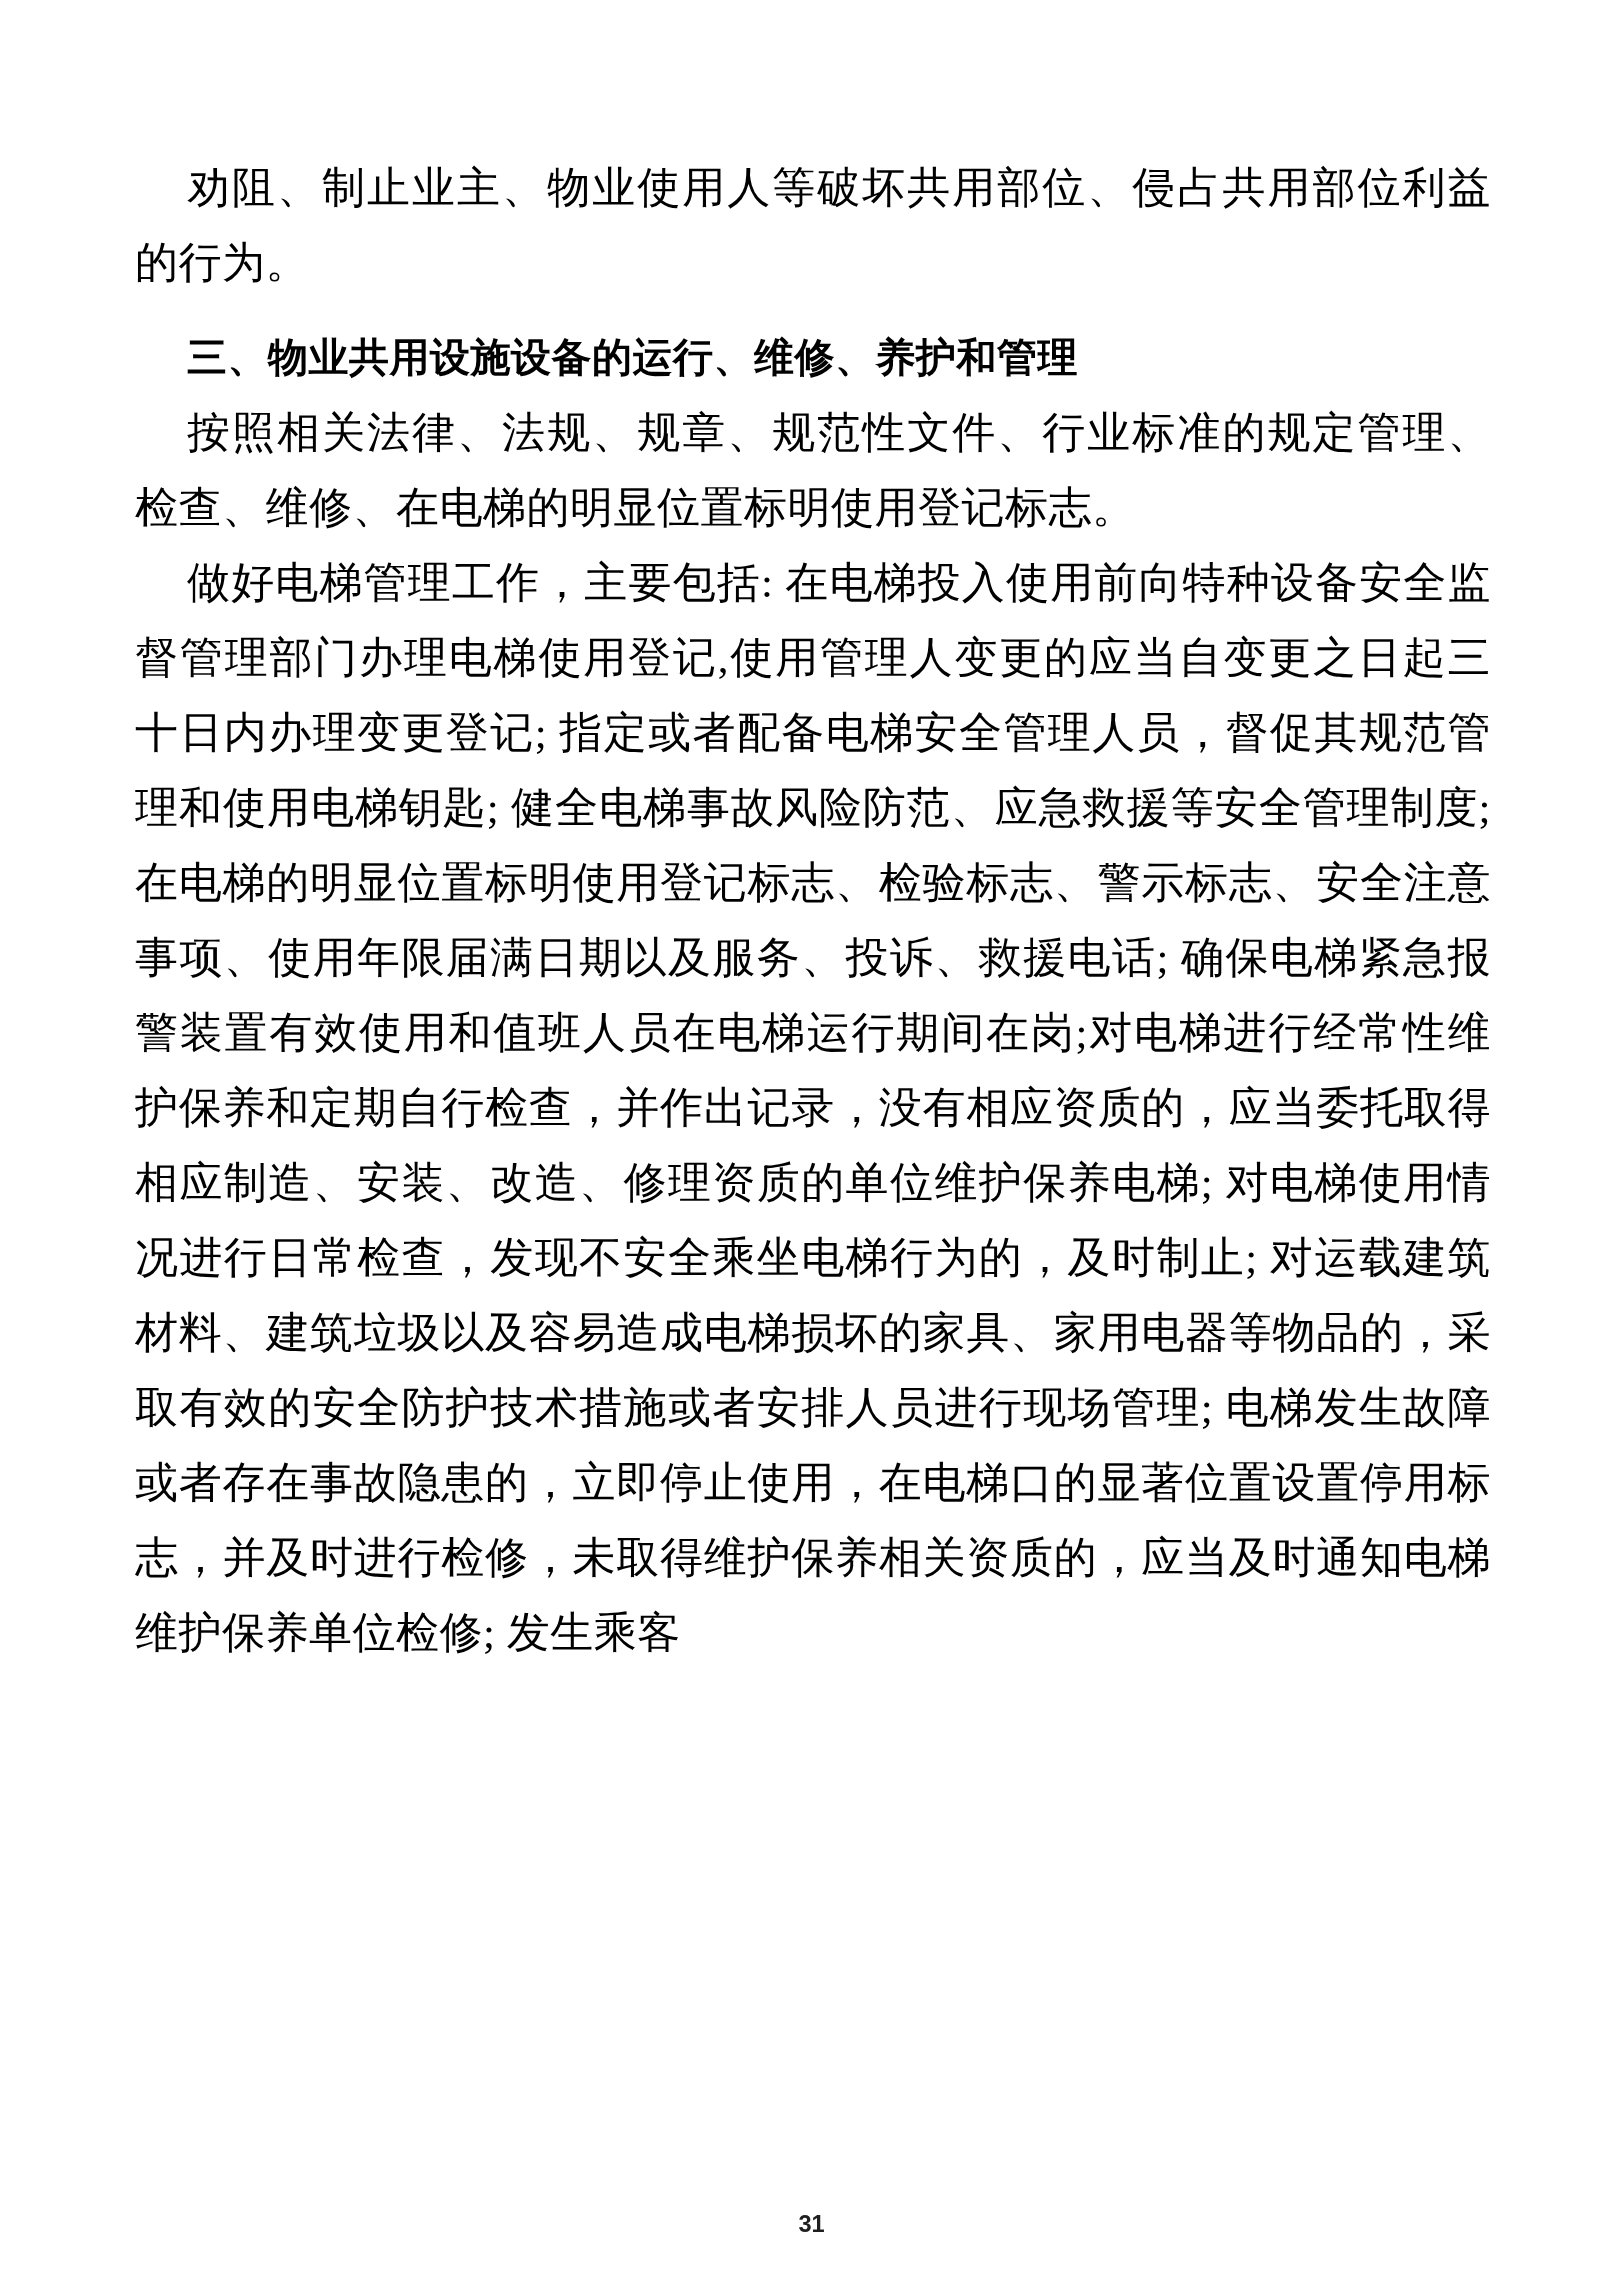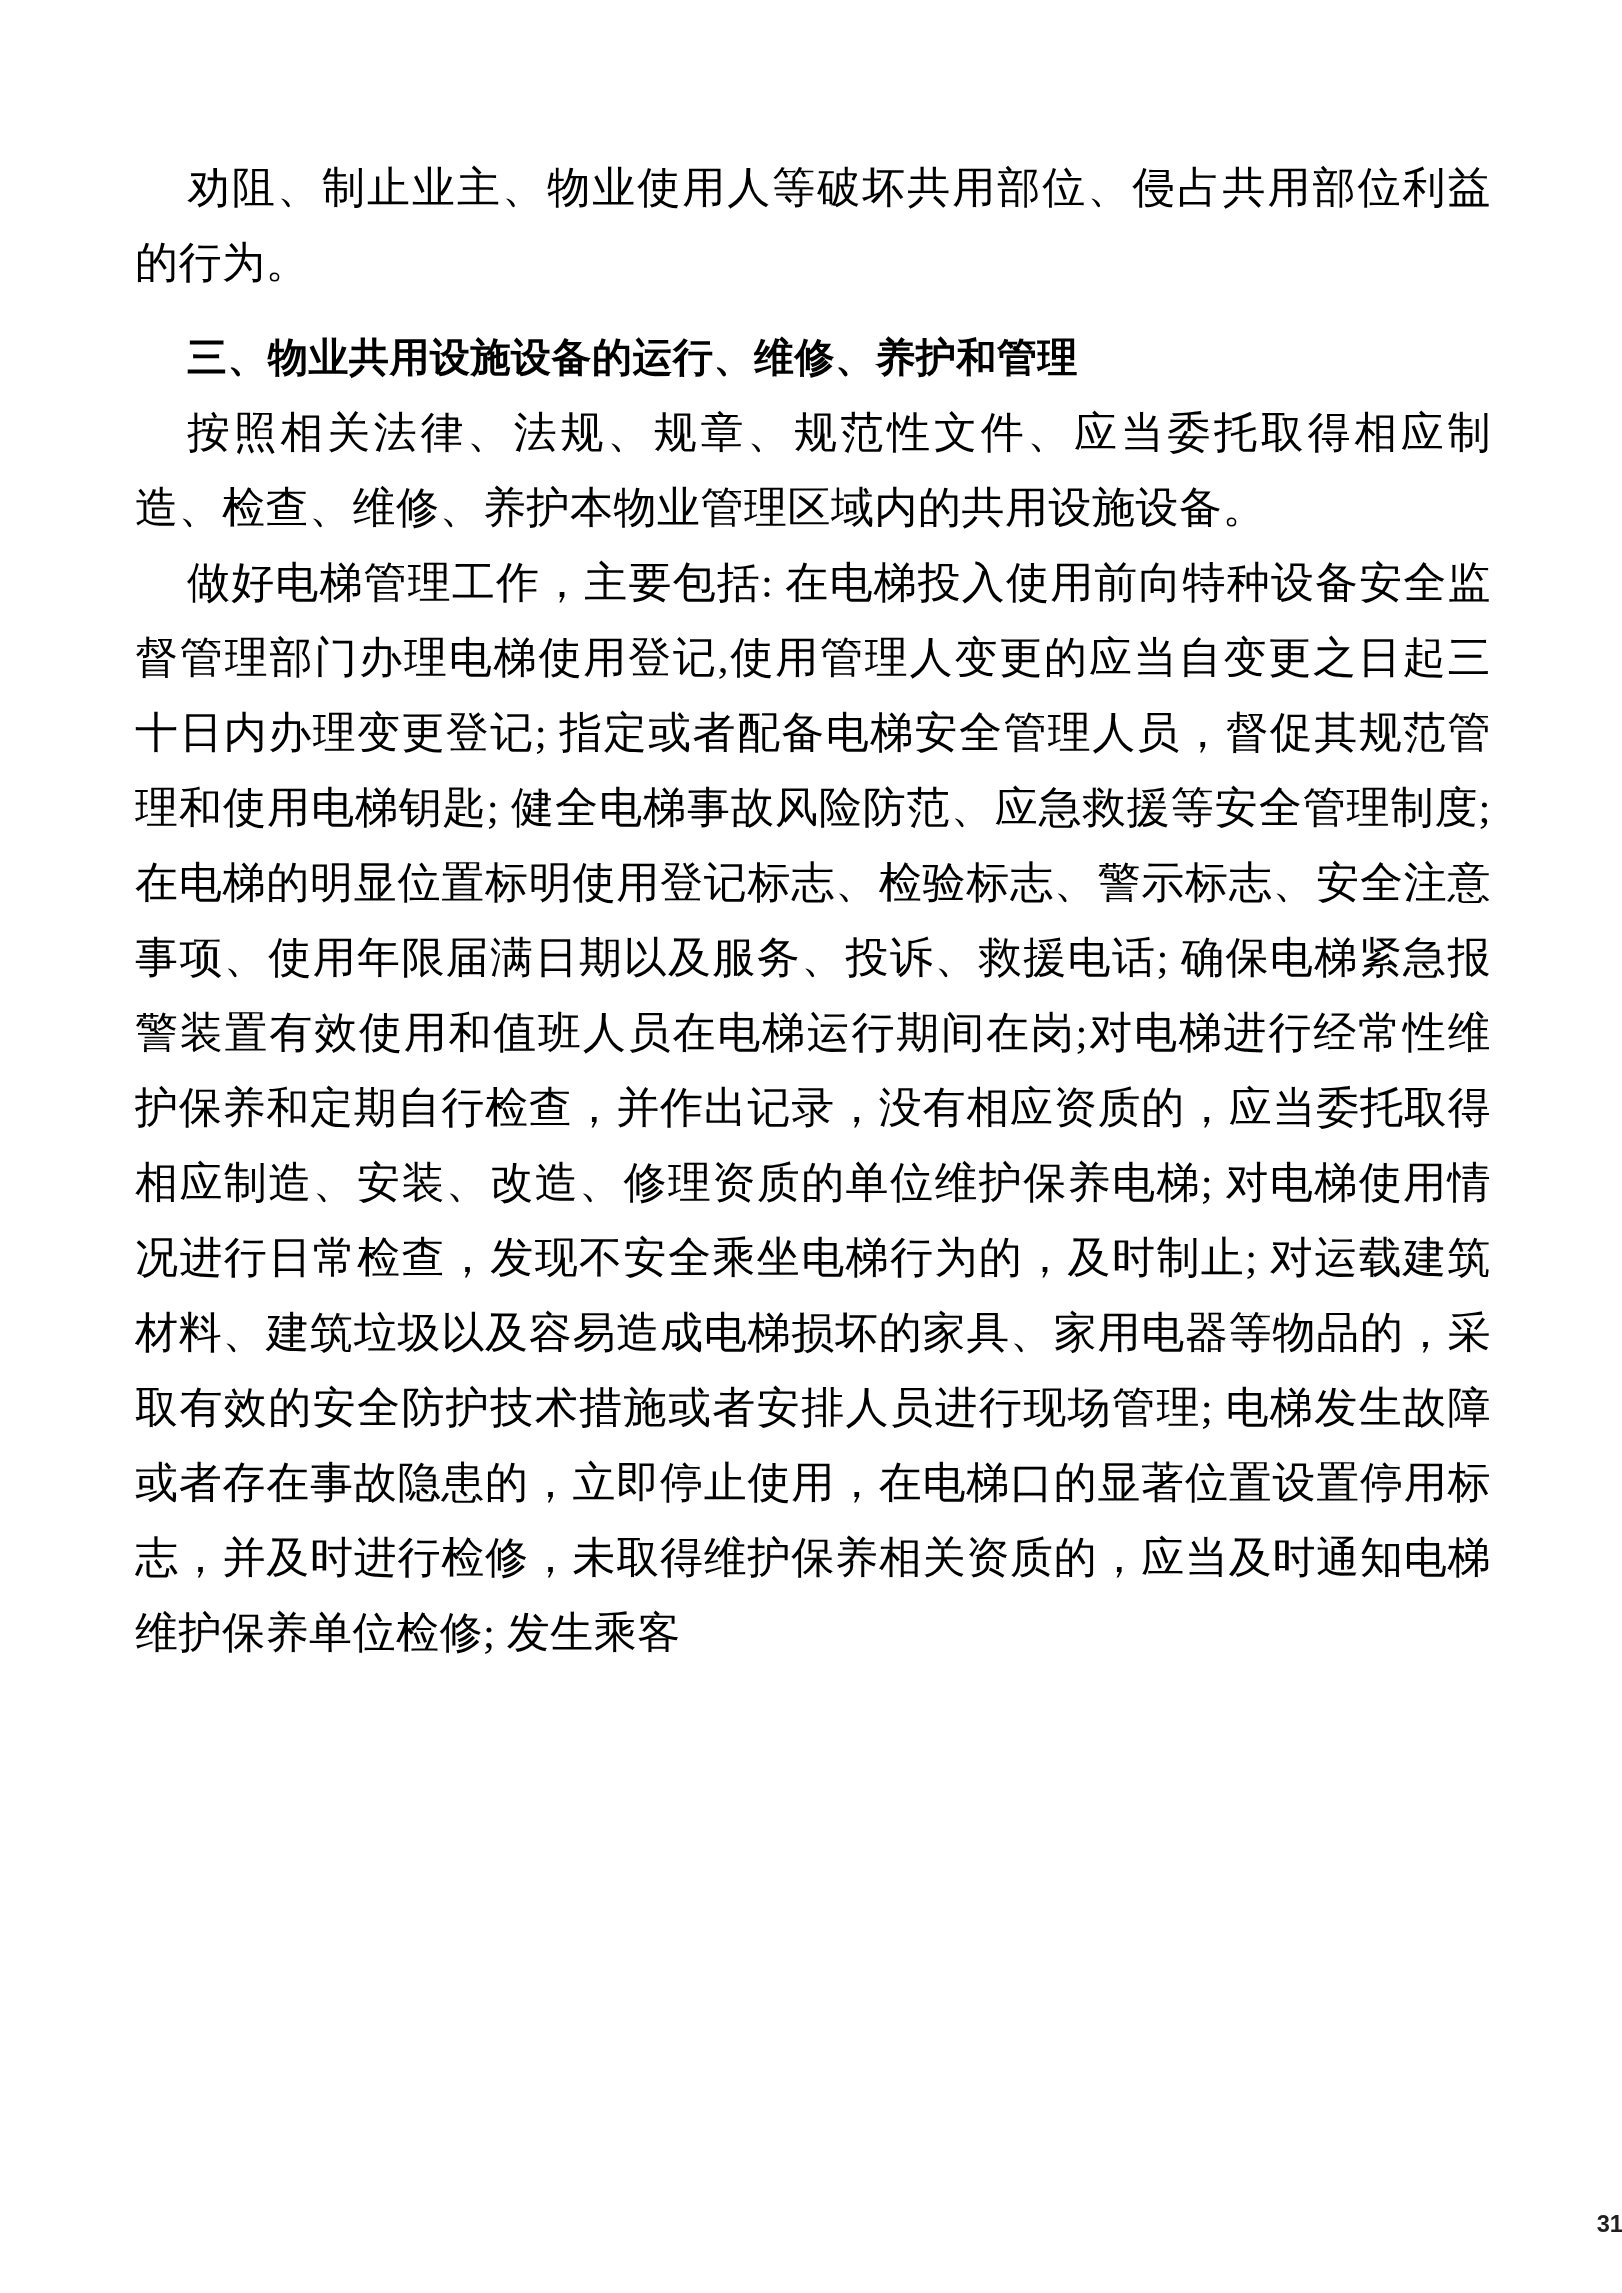--- a/index.html
+++ b/index.html
@@ -36,37 +36,37 @@
     font-size: 40px;
     line-height: 75px;
     text-indent: 52px;
     letter-spacing: 0.5px;
   }
   .page-number {
     position: absolute;
     left: 0;
     bottom: 56px;
     width: 100%;
-    text-align: right;
+    text-align: center;
     font-family: "Liberation Sans", "DejaVu Sans", sans-serif;
     font-size: 23.6px;
     font-weight: bold;
     color: #1f1f1f;
   }
 </style>
 </head>
 <body>
 
 <div class="page">
 
   <p class="para">劝阻、制止业主、物业使用人等破坏共用部位、侵占共用部位利益的行为。</p>
 
   <p class="heading">三、物业共用设施设备的运行、维修、养护和管理</p>
 
-  <p class="para">按照相关法律、法规、规章、规范性文件、应当委托取得相应制造、检查、维修、养护本物业管理区域内的共用设施设备。</p>
+  <p class="para">按照相关法律、法规、规章、规范性文件、行业标准的规定管理、检查、维修、在电梯的明显位置标明使用登记标志。</p>
 
 
   <p class="para">做好电梯管理工作，主要包括: 在电梯投入使用前向特种设备安全监督管理部门办理电梯使用登记,使用管理人变更的应当自变更之日起三十日内办理变更登记; 指定或者配备电梯安全管理人员，督促其规范管理和使用电梯钥匙; 健全电梯事故风险防范、应急救援等安全管理制度; 在电梯的明显位置标明使用登记标志、检验标志、警示标志、安全注意事项、使用年限届满日期以及服务、投诉、救援电话; 确保电梯紧急报警装置有效使用和值班人员在电梯运行期间在岗;对电梯进行经常性维护保养和定期自行检查，并作出记录，没有相应资质的，应当委托取得相应制造、安装、改造、修理资质的单位维护保养电梯; 对电梯使用情况进行日常检查，发现不安全乘坐电梯行为的，及时制止; 对运载建筑材料、建筑垃圾以及容易造成电梯损坏的家具、家用电器等物品的，采取有效的安全防护技术措施或者安排人员进行现场管理; 电梯发生故障或者存在事故隐患的，立即停止使用，在电梯口的显著位置设置停用标志，并及时进行检修，未取得维护保养相关资质的，应当及时通知电梯维护保养单位检修; 发生乘客</p>
 
   <div class="page-number">31</div>
 
 </div>
 
 
 </body></html>

